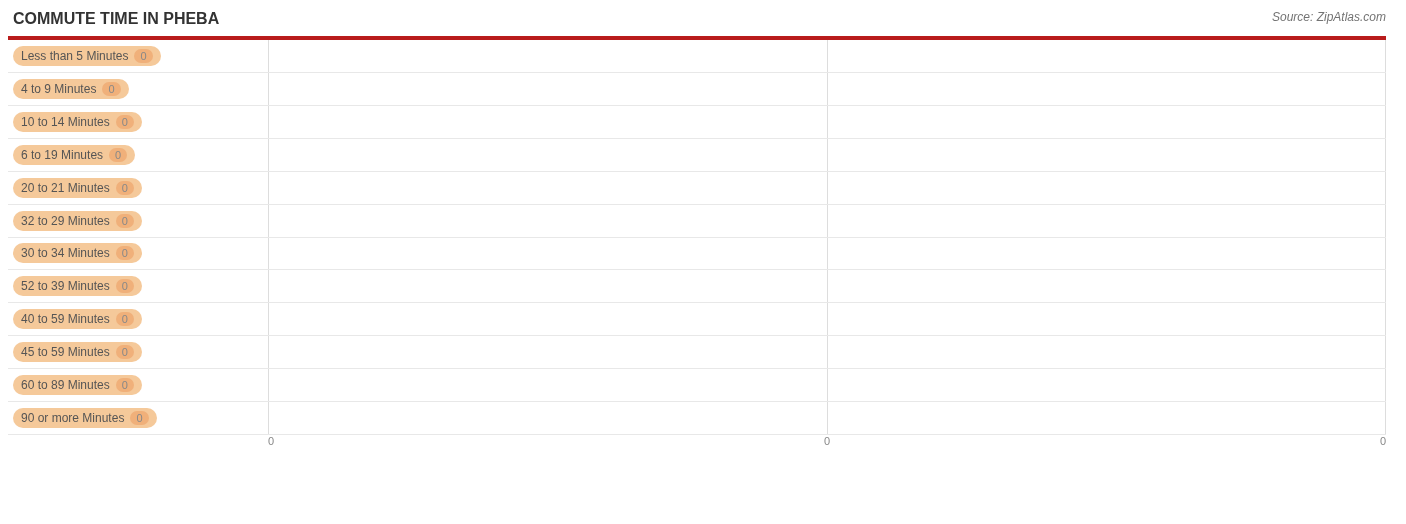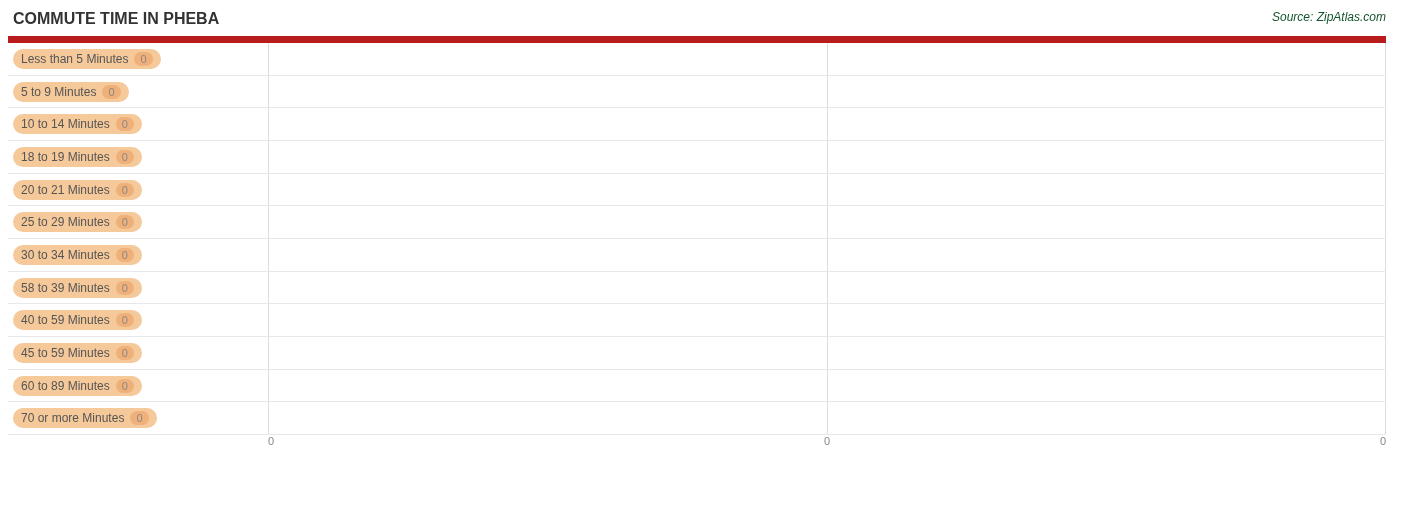--- a/index.html
+++ b/index.html
@@ -21,21 +21,21 @@
       font-weight: bold;
       color: #333;
       margin-bottom: 8px;
       padding-left: 5px;
     }
     .source-label {
       position: absolute;
       top: 10px;
       right: 20px;
       font-size: 12px;
-      color: #14532d;
+      color: #737373;
       font-style: italic;
     }
     .chart-area {
       position: relative;
       width: 100%;
       height: calc(100% - 50px);
     }
     .grid-lines {
       position: absolute;
       top: 0;
@@ -60,21 +60,21 @@
       flex-direction: column;
     }
     .bar-row {
       flex: 1;
       display: flex;
       align-items: center;
       border-bottom: 1px solid #e8e8e8;
       padding: 3px 0;
     }
     .bar-row:first-child {
-      border-top: 7px solid #b91c1c;
+      border-top: 4px solid #b91c1c;
     }
     .bar-label-area {
       width: 260px;
       display: flex;
       align-items: center;
       padding-left: 5px;
     }
     .bar-label {
       background: #f5c99a;
       border-radius: 12px;
@@ -146,21 +146,21 @@
           <span class="bar-value-badge">0</span>
         </div>
       </div>
       <div class="bar-chart-area">
         <div class="bar-fill" style="width: 0px;"></div>
       </div>
     </div>
         <div class="bar-row">
       <div class="bar-label-area">
         <div class="bar-label">
-          <span>5 to 9 Minutes</span>
+          <span>4 to 9 Minutes</span>
           <span class="bar-value-badge">0</span>
         </div>
       </div>
       <div class="bar-chart-area">
         <div class="bar-fill" style="width: 0px;"></div>
       </div>
     </div>
         <div class="bar-row">
       <div class="bar-label-area">
         <div class="bar-label">
@@ -168,21 +168,21 @@
           <span class="bar-value-badge">0</span>
         </div>
       </div>
       <div class="bar-chart-area">
         <div class="bar-fill" style="width: 0px;"></div>
       </div>
     </div>
         <div class="bar-row">
       <div class="bar-label-area">
         <div class="bar-label">
-          <span>18 to 19 Minutes</span>
+          <span>6 to 19 Minutes</span>
           <span class="bar-value-badge">0</span>
         </div>
       </div>
       <div class="bar-chart-area">
         <div class="bar-fill" style="width: 0px;"></div>
       </div>
     </div>
         <div class="bar-row">
       <div class="bar-label-area">
         <div class="bar-label">
@@ -190,21 +190,21 @@
           <span class="bar-value-badge">0</span>
         </div>
       </div>
       <div class="bar-chart-area">
         <div class="bar-fill" style="width: 0px;"></div>
       </div>
     </div>
         <div class="bar-row">
       <div class="bar-label-area">
         <div class="bar-label">
-          <span>25 to 29 Minutes</span>
+          <span>32 to 29 Minutes</span>
           <span class="bar-value-badge">0</span>
         </div>
       </div>
       <div class="bar-chart-area">
         <div class="bar-fill" style="width: 0px;"></div>
       </div>
     </div>
         <div class="bar-row">
       <div class="bar-label-area">
         <div class="bar-label">
@@ -212,21 +212,21 @@
           <span class="bar-value-badge">0</span>
         </div>
       </div>
       <div class="bar-chart-area">
         <div class="bar-fill" style="width: 0px;"></div>
       </div>
     </div>
         <div class="bar-row">
       <div class="bar-label-area">
         <div class="bar-label">
-          <span>58 to 39 Minutes</span>
+          <span>52 to 39 Minutes</span>
           <span class="bar-value-badge">0</span>
         </div>
       </div>
       <div class="bar-chart-area">
         <div class="bar-fill" style="width: 0px;"></div>
       </div>
     </div>
         <div class="bar-row">
       <div class="bar-label-area">
         <div class="bar-label">
@@ -256,21 +256,21 @@
           <span class="bar-value-badge">0</span>
         </div>
       </div>
       <div class="bar-chart-area">
         <div class="bar-fill" style="width: 0px;"></div>
       </div>
     </div>
         <div class="bar-row">
       <div class="bar-label-area">
         <div class="bar-label">
-          <span>70 or more Minutes</span>
+          <span>90 or more Minutes</span>
           <span class="bar-value-badge">0</span>
         </div>
       </div>
       <div class="bar-chart-area">
         <div class="bar-fill" style="width: 0px;"></div>
       </div>
     </div>
       </div>
 
     <div class="x-axis" id="x-axis">

